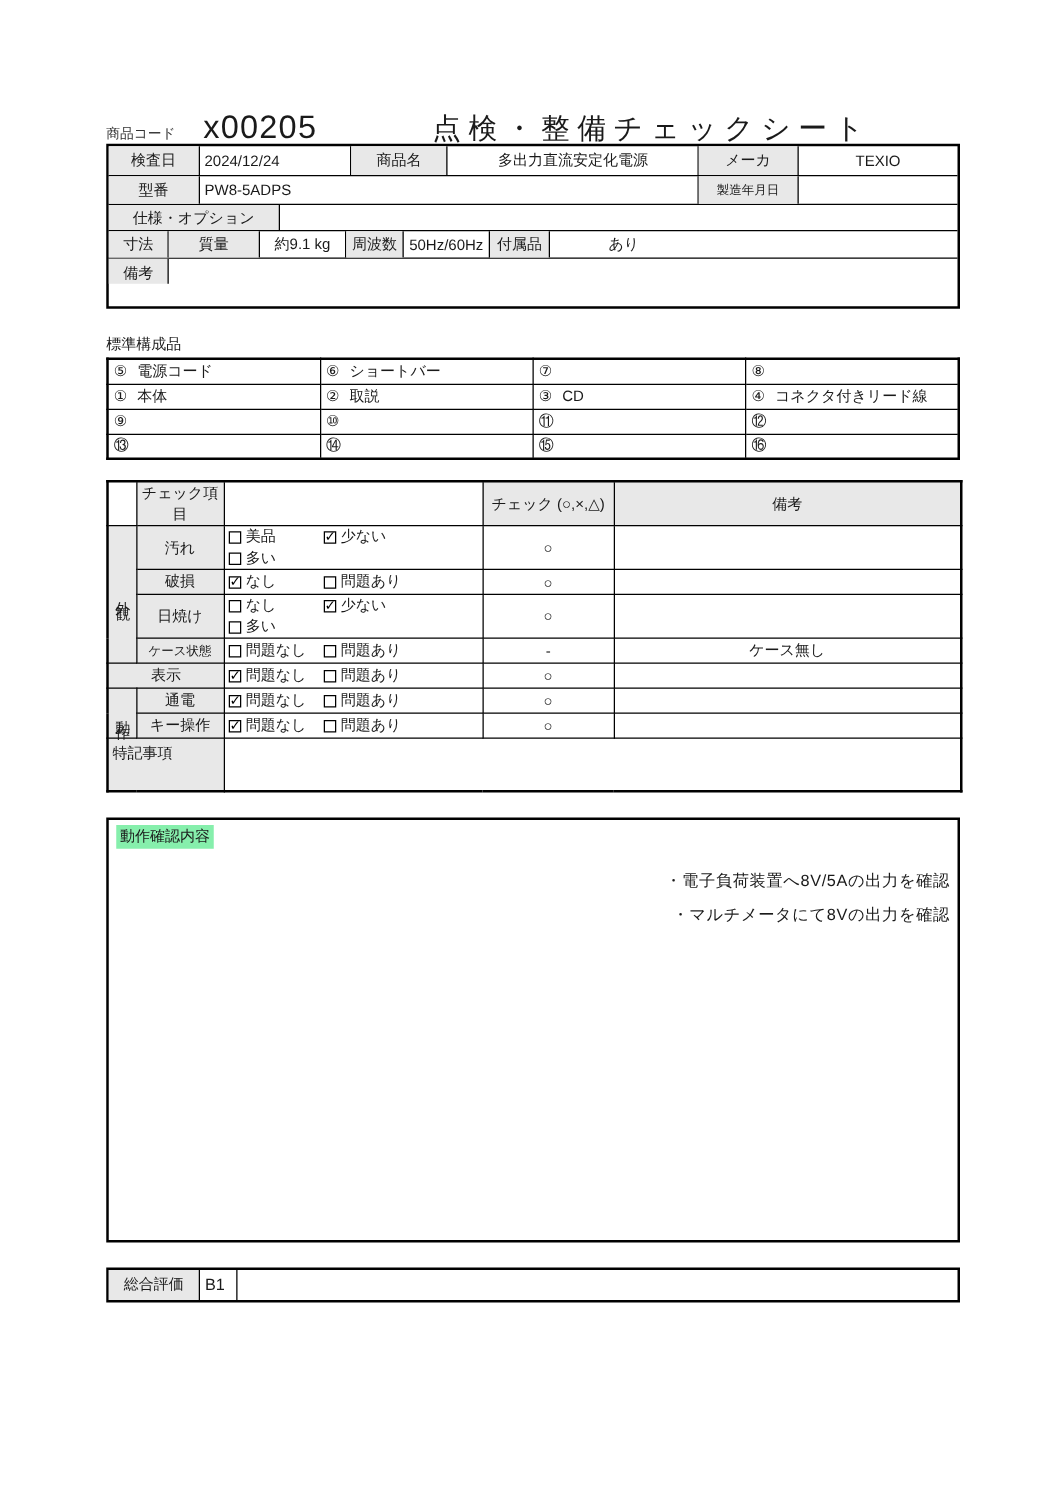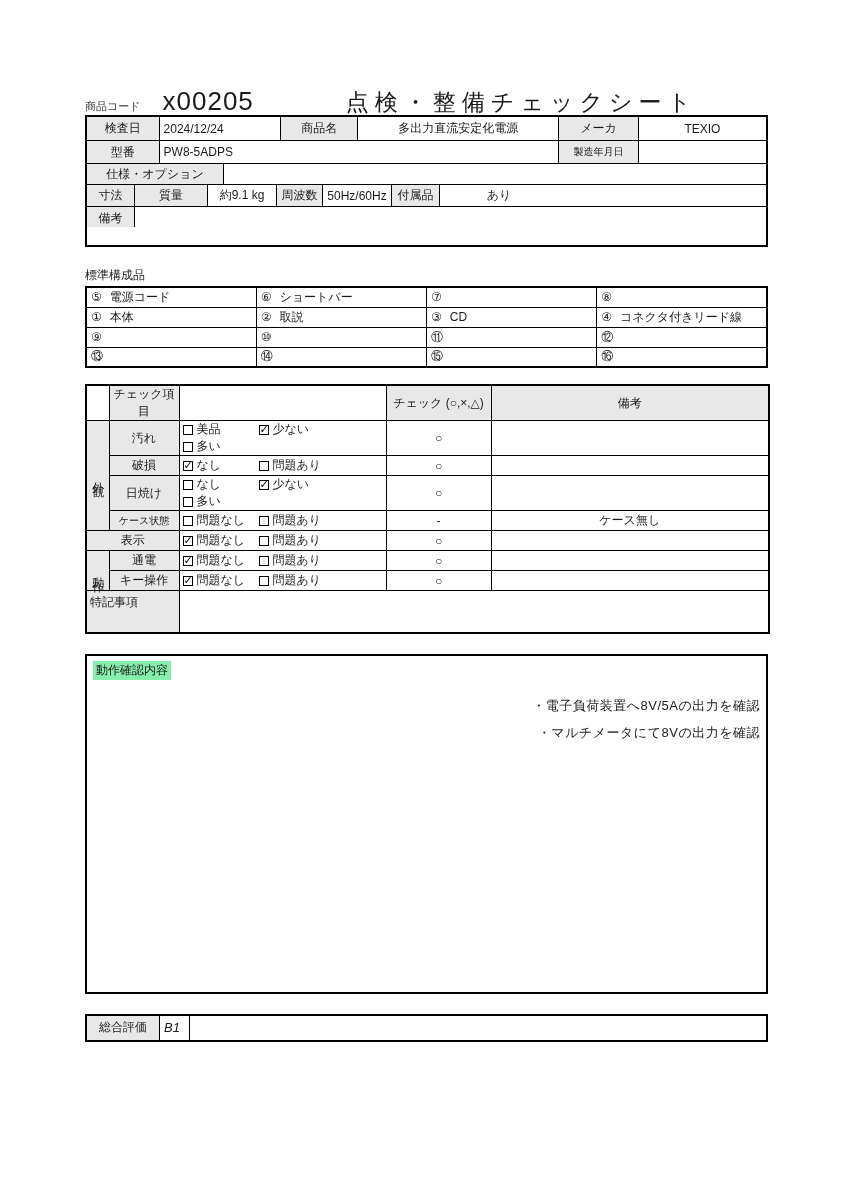--- a/index.html
+++ b/index.html
@@ -57,21 +57,21 @@
   
   .op-box { width: 683px; height: 340px; border: 2px solid #000; margin-top: 20px; padding: 4px 6px; }
   .op-title { display: inline-block; font-size: 12px; background: #86efac; padding: 1px 3px; margin-bottom: 8px; }
   .op-line { font-size: 13px; margin-top: 9px; letter-spacing: 0.5px; text-align: right; }
 
   
   .overall-row { width: 683px; height: 28px; border: 2px solid #000; margin-top: 20px; display: flex; }
   .overall-label { width: 73px; background: #e8e8e8; border-right: 1px solid #000;
                    display: flex; align-items: center; justify-content: center; font-size: 12px; }
   .overall-value { width: 30px; border-right: 1px solid #000; display: flex; align-items: center;
-                   padding-left: 4px; font-size: 13px; font-style: italic; }
+                   padding-left: 4px; font-size: 13px; }
   .overall-rest { flex: 1; }
 </style>
 </head>
 <body>
 
 <div class="page">
 
   <div class="header">
     <span class="code-label">商品コード</span>
     <span class="code-value">x00205</span>

